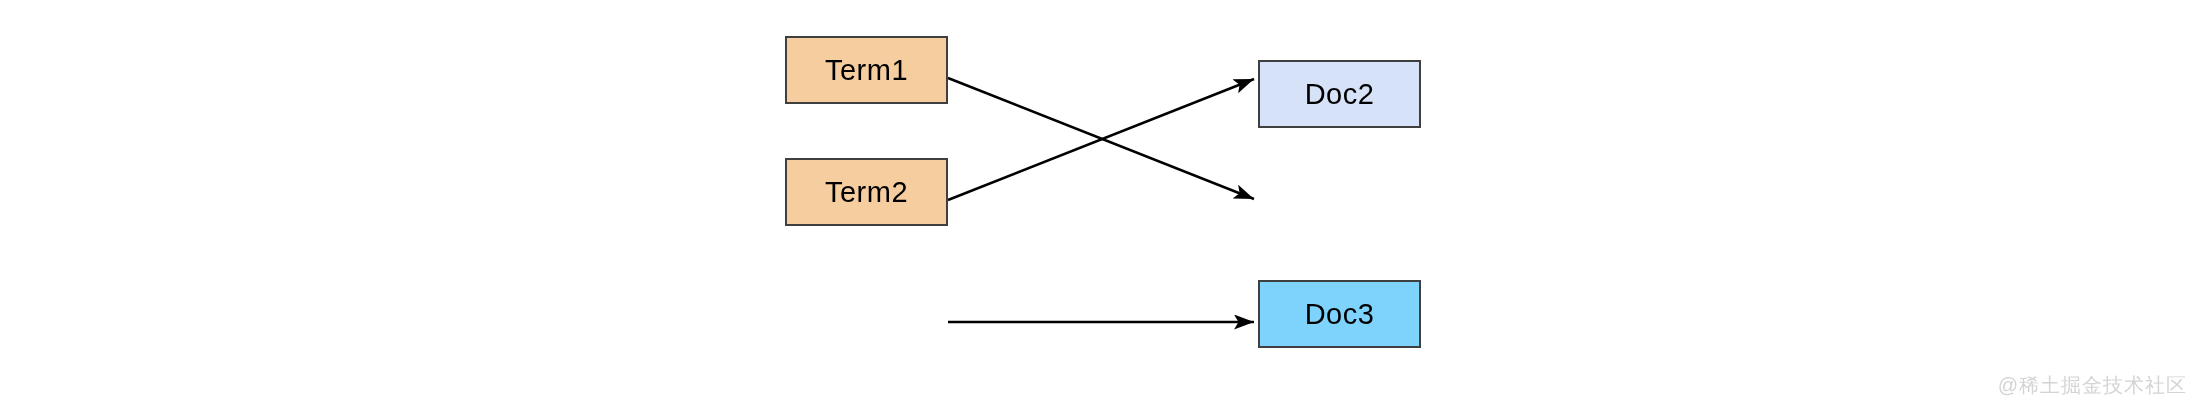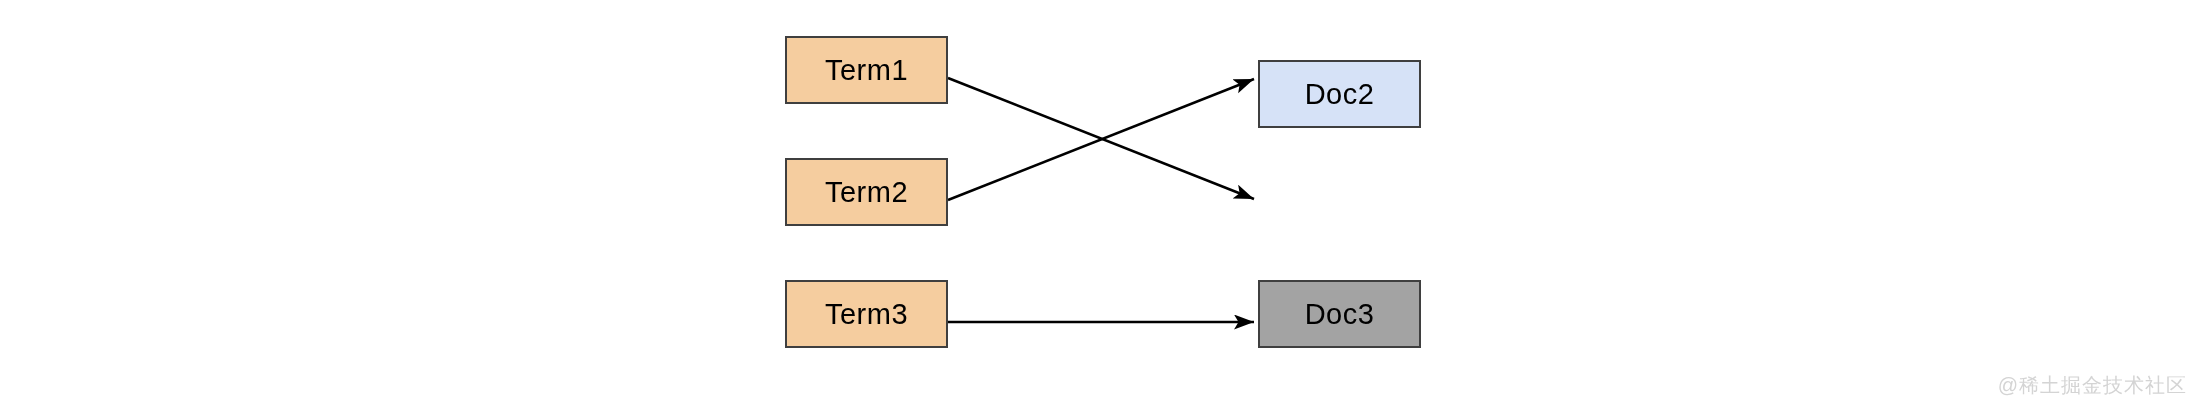--- a/index.html
+++ b/index.html
@@ -63,19 +63,18 @@
         <path d="M0,0 L20,7.5 L0,15 L4.5,7.5 Z" fill="#000000"></path>
       </marker>
     </defs>
     <line x1="948" y1="78" x2="1254" y2="199" stroke-width="2.5" marker-end="url(#arrowhead)" stroke="#000000"></line>
     <line x1="948" y1="200" x2="1254" y2="79" stroke-width="2.5" marker-end="url(#arrowhead)" stroke="#000000"></line>
     <line x1="948" y1="322" x2="1254" y2="322" stroke-width="2.5" marker-end="url(#arrowhead)" stroke="#000000"></line>
   </svg>
 
   <div class="node col-term row-1" style="background-color: rgb(245, 205, 159); border-color: rgb(63, 63, 63);">Term1</div>
   <div class="node col-term row-2" style="background-color: rgb(245, 205, 159); border-color: rgb(63, 63, 63); text-align: right;">Term2</div>
-  <div class="node col-term row-3" style="background-color: rgb(245, 205, 159); border-color: rgb(63, 63, 63);">Term3</div>
 
   <div class="node col-doc row-1" style="background-color: rgb(214, 226, 247); border-color: rgb(63, 63, 63); margin-top: 24px;">Doc2</div>
-  <div class="node col-doc row-3" style="background-color: #a3a3a3; border-color: rgb(63, 63, 63);">Doc3</div>
+  <div class="node col-doc row-3" style="background-color: #7dd3fc; border-color: rgb(63, 63, 63);">Doc3</div>
 
   <div class="watermark" style="color: rgb(212, 212, 212); margin-left: 35px;">@稀土掘金技术社区</div>
 </div>
 
 </body></html>

